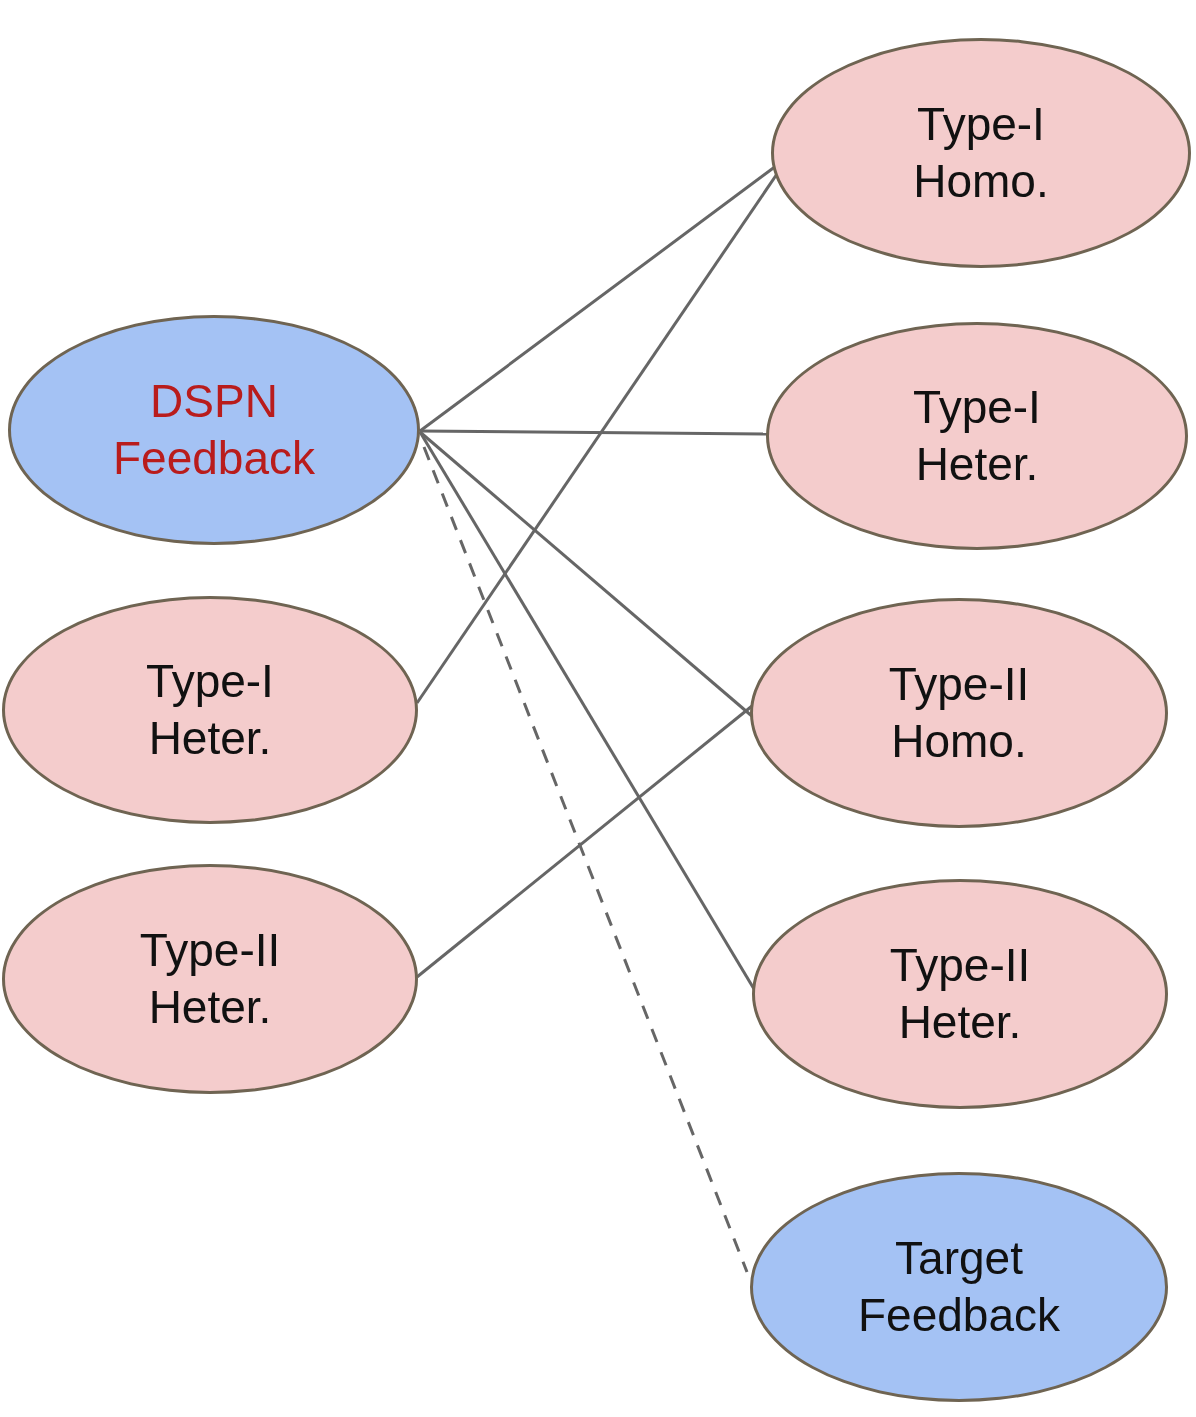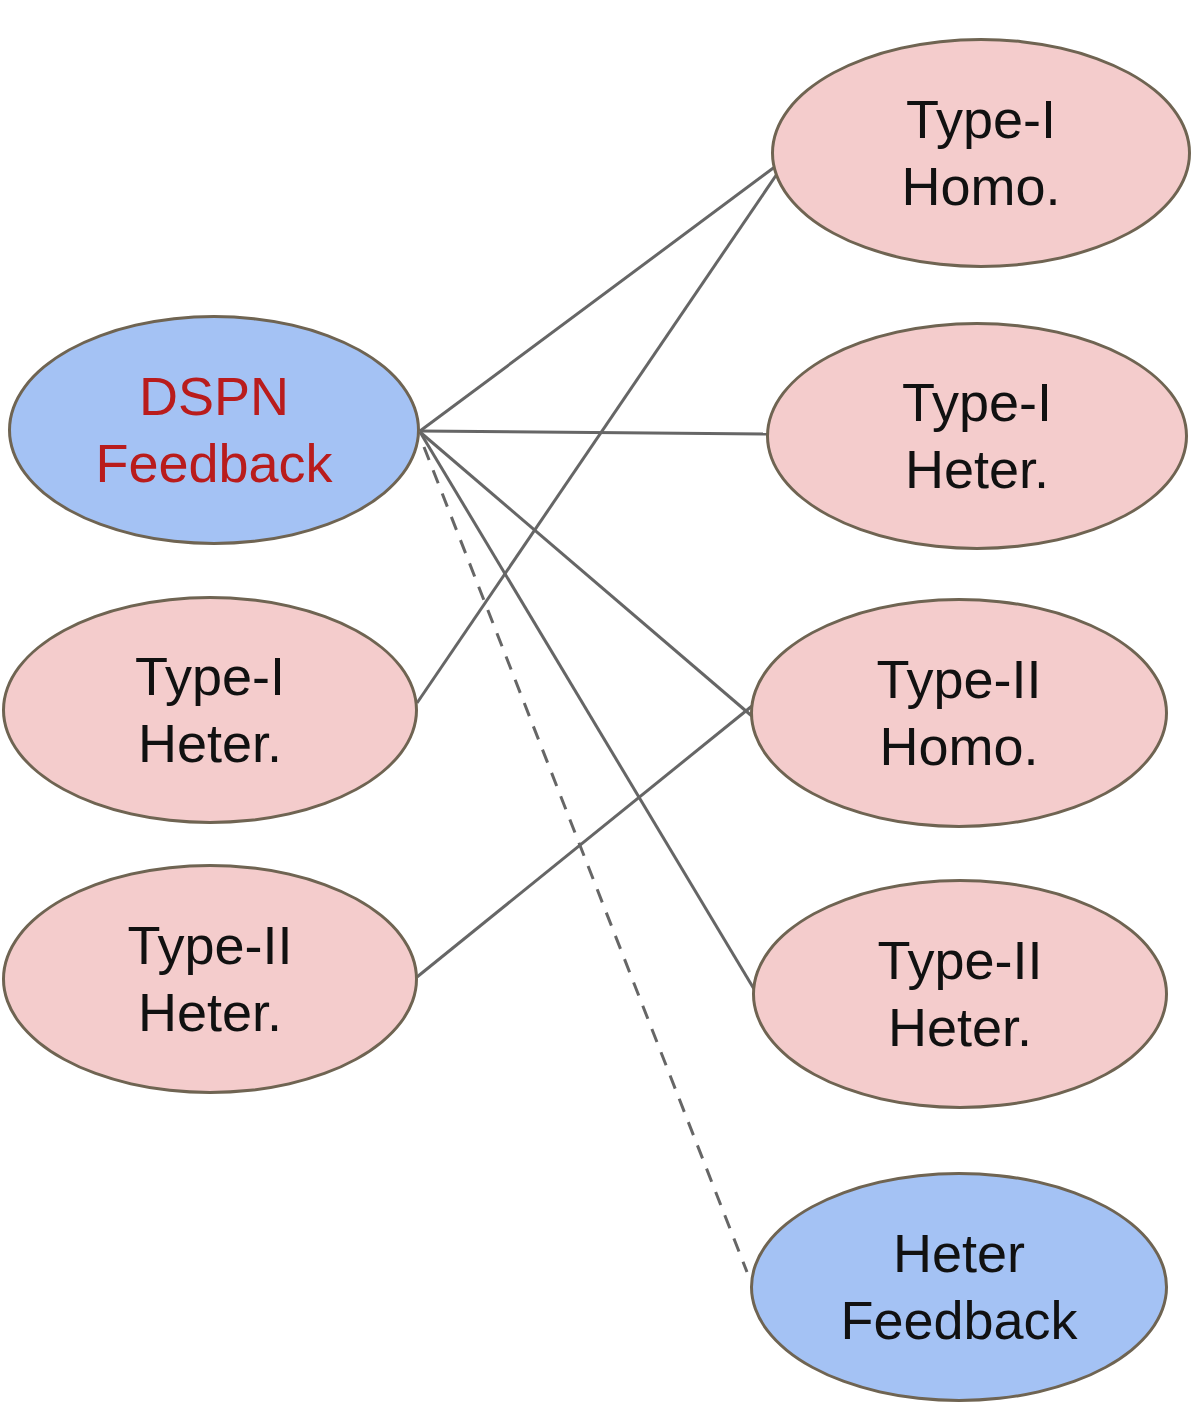--- a/index.html
+++ b/index.html
@@ -37,21 +37,21 @@
     z-index: 2;
     border-radius: 50%;
     border-style: solid;
     border-width: 3.5px;
     box-sizing: border-box;
     display: flex;
     flex-direction: column;
     align-items: center;
     justify-content: center;
     text-align: center;
-    font-size: 54px;
+    font-size: 46px;
     line-height: 1.24;
     color: #111111;
   }
   .node span {
     display: block;
     white-space: nowrap;
   }
 </style>
 </head>
 <body>
@@ -89,17 +89,17 @@
       </div>
       <div class="node" style="left: 750px; top: 598px; width: 418px; height: 230px; background: rgb(244, 204, 204); border-color: rgb(111, 100, 82); color: rgb(17, 17, 17);">
         <span>Type-II</span>
         <span>Homo.</span>
       </div>
       <div class="node" style="left: 752px; top: 879px; width: 416px; height: 230px; background: rgb(244, 204, 204); border-color: rgb(111, 100, 82); color: rgb(17, 17, 17);">
         <span>Type-II</span>
         <span>Heter.</span>
       </div>
       <div class="node" style="left: 750px; top: 1172px; width: 418px; height: 230px; background: rgb(164, 194, 244); border-color: rgb(111, 100, 82); color: rgb(17, 17, 17);">
-        <span>Heter</span>
+        <span>Target</span>
         <span>Feedback</span>
       </div>
     </div>
 </div>
 
 </body></html>

